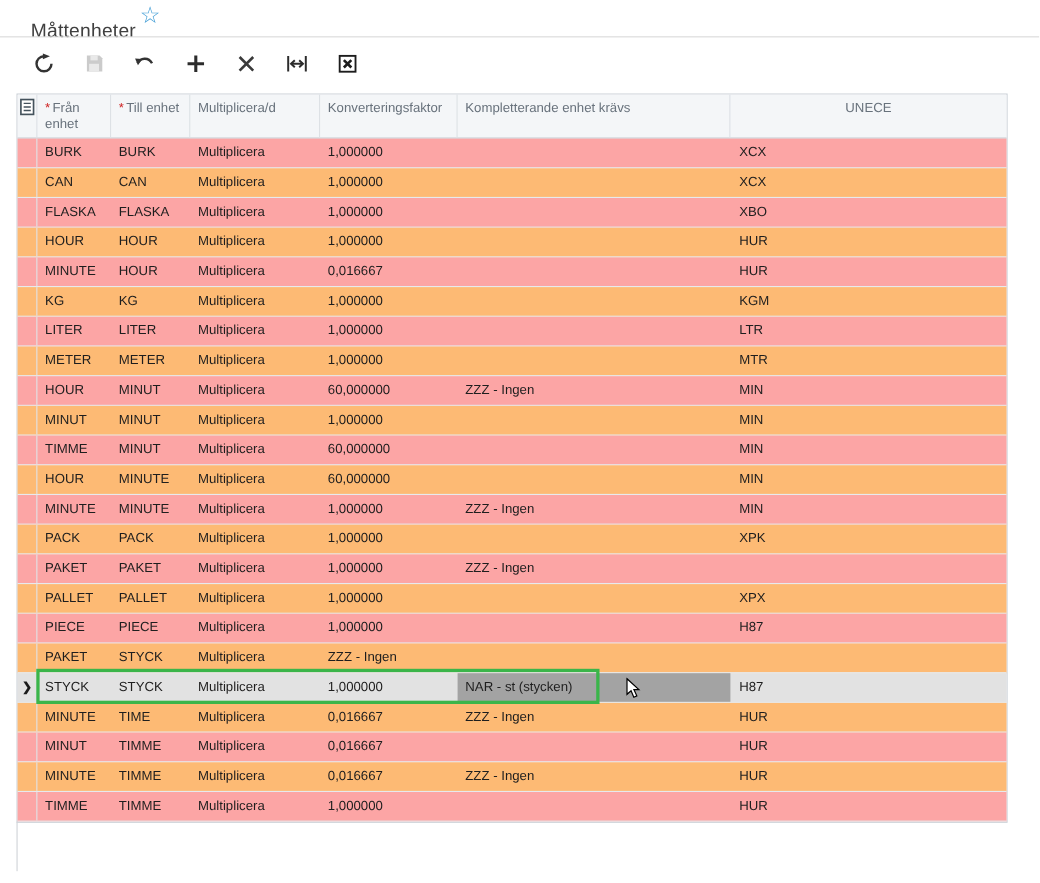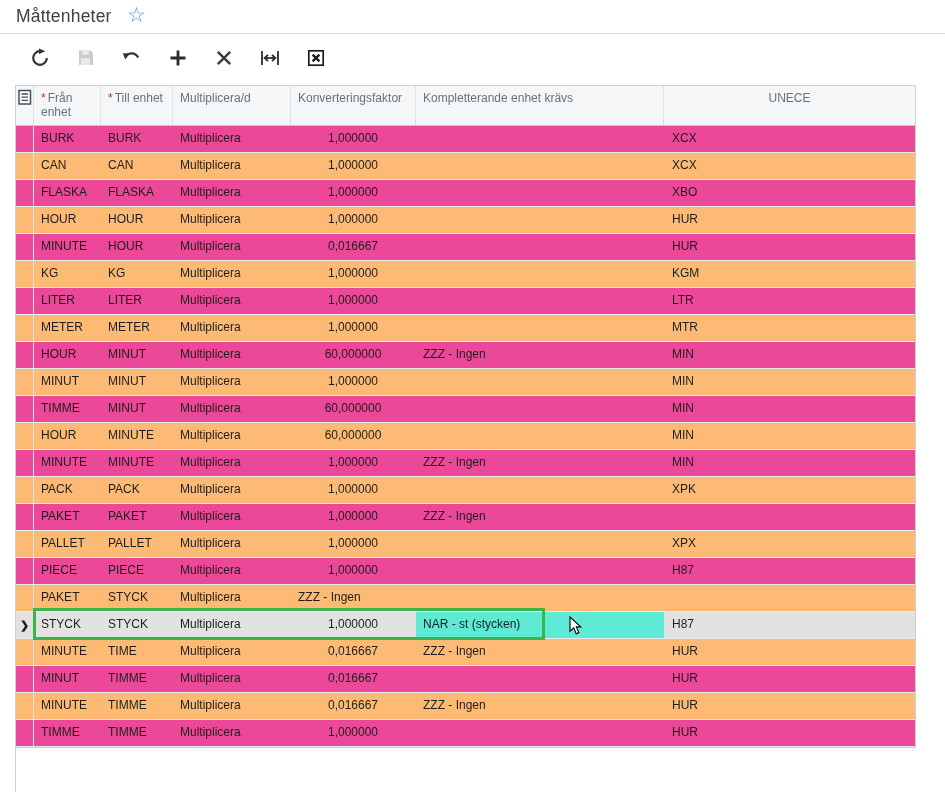--- a/index.html
+++ b/index.html
@@ -1,46 +1,46 @@
 <!DOCTYPE html>
 <html><head>
 <meta charset="utf-8">
 <style>
   html,body{margin:0;padding:0;background:#fff;}
   .page{position:relative;width:945px;height:803px;background:#fff;overflow:hidden;
         font-family:"Liberation Sans",sans-serif;-webkit-font-smoothing:antialiased;}
 
   
-  .title{position:absolute;left:15px;top:5px;font-size:17.5px;font-weight:400;color:#404040;margin:1px;letter-spacing:.2px;}
+  .title{position:absolute;left:15px;top:5px;font-size:17.5px;font-weight:400;color:#404040;margin:13px;letter-spacing:.2px;}
   .fav-star{position:absolute;left:127px;top:2px;font-size:21px;color:#459fd6;cursor:pointer;line-height:26px;}
   .title-divider{position:absolute;left:0;top:33px;width:945px;height:1px;background:#d9d9d9;}
 
   
   .toolbar{position:absolute;left:17px;top:42px;display:flex;}
   .tbtn{width:46px;height:32px;border:none;background:transparent;display:flex;align-items:center;justify-content:center;padding:0;cursor:pointer;}
   .tbtn svg{display:block;}
 
   
   .grid{position:absolute;left:15px;top:85px;width:901px;border:1px solid #c9cfd5;box-sizing:border-box;background:#fff;}
   .gridrow{display:grid;grid-template-columns:18px 67px 72px 118px 125px 248px 1fr;}
   .ghead{height:40px;background:#f4f6f8;border-bottom:1px solid #c3c9cf;box-sizing:border-box;}
   .hcell{border-right:1px solid #dde1e5;box-sizing:border-box;padding:5px 7px 0 7px;font-size:12px;line-height:14px;color:#68727c;overflow:hidden;}
   .hcell:last-child{border-right:none;text-align:center;}
   .hcell.num{padding-right:8px;}
   .hcell.iconcell{padding:3px 0 0 2px;}
   .req{color:#cf2929;margin-right:2px;}
 
-  .row{height:27px;border-bottom:1px solid #e7eaed;background:#ec4899;box-sizing:border-box;}
+  .row{height:27px;border-bottom:1px solid #e7eaed;background:#fca5a5;box-sizing:border-box;}
   .row.alt{background:#fdba74;}
   .row.selected{background:#e2e2e2;}
   .cell{padding:0 7px;font-size:12px;line-height:25px;color:#1e1e1e;white-space:nowrap;overflow:hidden;box-sizing:border-box;}
-  .cell.num{text-align:center;padding-right:8px;}
+  .cell.num{text-align:left;padding-right:8px;}
   .cell.unece{padding-left:8px;}
   .indcell{border-right:1px solid #e0e3e7;box-sizing:border-box;text-align:center;font-size:11px;font-weight:bold;line-height:26px;color:#1b1b1b;padding:0;}
-  .cell.active{background:#5eead4;}
+  .cell.active{background:#a3a3a3;}
 
   .left-stub{position:absolute;left:15px;top:747px;width:1px;height:45px;background:#cfd3d7;}
 
   
   .green-box{position:absolute;left:33px;top:608px;width:512px;height:32px;border:3px solid #3bb54a;box-sizing:border-box;pointer-events:none;}
 
   
   .cursor{position:absolute;left:569px;top:616px;pointer-events:none;}
 </style>
 </head>

